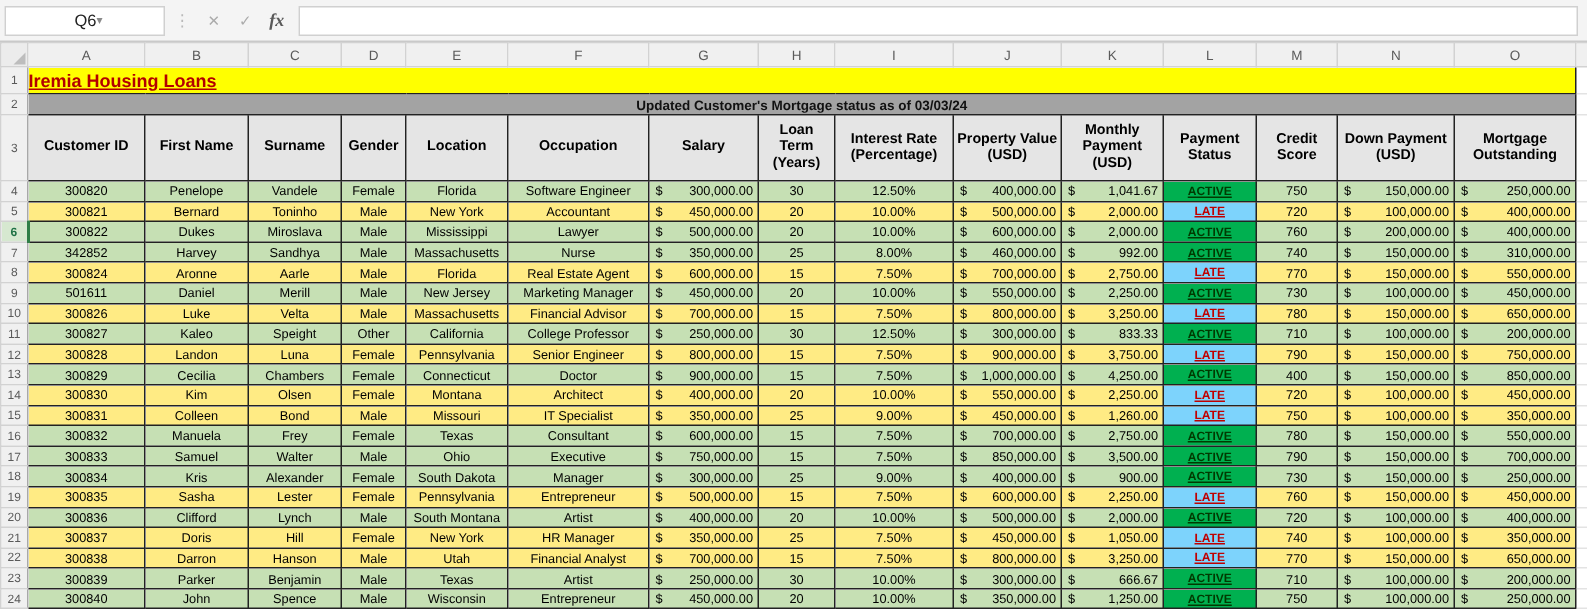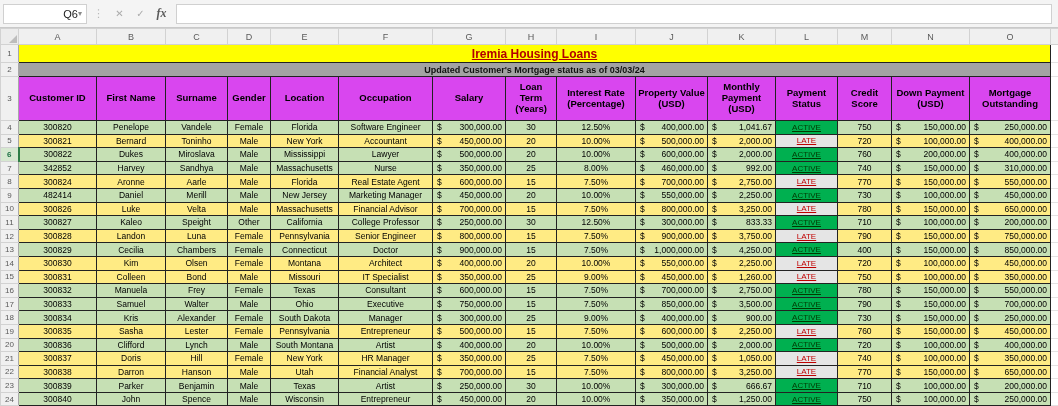--- a/index.html
+++ b/index.html
@@ -3,22 +3,22 @@
 <meta charset="utf-8">
 <style>
   * { margin:0; padding:0; box-sizing:border-box; }
   html,body { width:1058px; height:406px; overflow:hidden; background:#e6e6e6;
               font-family:"Liberation Sans", sans-serif; }
   .app { width:1058px; height:406px; display:flex; flex-direction:column; }
 
   
   .formula-bar { height:28px; background:#f4f4f4; border-bottom:1px solid #c9c9c9;
                  display:flex; align-items:center; padding:3px 6px 3px 3px; gap:2px; flex:0 0 28px; }
-  .name-box { width:84px; height:20px; background:#fff; border:1px solid #d0d0d0;
-              display:flex; align-items:center; justify-content:flex-end;
+  .name-box { width:107px; height:20px; background:#fff; border:1px solid #d0d0d0;
+              display:flex; align-items:center; justify-content:center;
               padding:0 4px 0 9px; font-size:11px; color:#222; }
   .dd { color:#8a8a8a; font-size:8px; }
   .grip { color:#b9b9b9; font-size:11px; padding:0 4px; }
   .fb-btn { background:transparent; border:none; width:19px; height:20px; font-size:10px;
             color:#ababab; text-align:center; cursor:default; }
   .fb-btn.fx { color:#5a5a5a; font-family:"Liberation Serif", serif; font-style:italic;
                font-size:12px; font-weight:bold; }
   .formula-input { flex:1; height:20px; background:#fff; border:1px solid #d0d0d0;
                    margin-left:3px; font-size:10px; padding:2px 4px; color:#222; }
 
@@ -33,41 +33,41 @@
   .corner { background:#ececec; border:1px solid #d2d2d2; position:relative; }
   .corner::after { content:''; position:absolute; right:1px; bottom:1px; width:0; height:0;
                    border-style:solid; border-width:0 0 8px 8px;
                    border-color:transparent transparent #bdbdbd transparent; }
   .rowhead { background:#f0f0f0; border:1px solid #d2d2d2; border-right:1px solid #a8a8a8;
              font-size:8px; color:#5a5a5a; text-align:center; padding:0; }
   .rh-active { background:#d6e8d0; color:#1e7145; font-weight:bold;
                border-right:2px solid #2e7d46; }
 
   tr.r-title { height:18px; }
-  .title-cell { background:#ffff00; border:1px solid #222; text-align:center; font-weight:bold;
+  .title-cell { background:#ffff00; border:1px solid #222; font-weight:bold;
                 font-size:12px; color:#b30000; text-decoration:underline; padding:0; }
   tr.r-subtitle { height:14px; }
   .subtitle-cell { background:#a3a3a3; border:1px solid #222; text-align:center;
                    font-weight:bold; font-size:9px; color:#111; padding:0; }
   tr.r-header { height:44px; }
-  .hdr { background:#d946ef; border:1px solid #222; text-align:center; font-weight:bold;
+  .hdr { background:#e5e5e5; border:1px solid #222; text-align:center; font-weight:bold;
          font-size:9.5px; line-height:1.15; color:#000; white-space:normal;
          padding:1px 2px; vertical-align:middle; }
 
   tr.drow { height:13.6px; }
   .data { border:1px solid #222; font-size:8.5px; color:#000; padding:0 2px;
           vertical-align:middle; }
   .ctr { text-align:center; }
   .band-a .data { background:#c6e0b4; }
   .band-l .data { background:#ffeb84; }
   .money { padding:0; }
   .acc { display:flex; justify-content:space-between; align-items:center; padding:0 3px 0 4px; }
-  .status { text-align:center; font-weight:normal; text-decoration:underline; font-size:8px; }
+  .status { text-align:center; font-weight:bold; text-decoration:underline; font-size:8px; }
   .data.st-a { background:#00b050; color:#013a00; }
-  .data.st-l { background:#e5e5e5; color:#c00000; }
+  .data.st-l { background:#7dd3fc; color:#c00000; }
   .fillcell { background:#fff; border:1px solid #e3e3e3; border-left:1px solid #222; }
 </style>
 </head>
 <body>
 
 <div class="app">
 
   <div class="formula-bar">
     <div class="name-box">
       <span>Q6</span>
@@ -368,21 +368,21 @@
             <td class="data money">
               <div class="acc">
                 <span class="cur">$</span>
                 <span class="val">550,000.00</span>
               </div>
             </td>
             <td class="fillcell"></td>
           </tr>
           <tr class="drow band-a">
             <td class="rowhead">9</td>
-            <td class="data ctr">482414</td>
+            <td class="data ctr">501611</td>
             <td class="data ctr">Daniel</td>
             <td class="data ctr">Merill</td>
             <td class="data ctr">Male</td>
             <td class="data ctr">New Jersey</td>
             <td class="data ctr">Marketing Manager</td>
             <td class="data money">
               <div class="acc">
                 <span class="cur">$</span>
                 <span class="val">450,000.00</span>
               </div>

